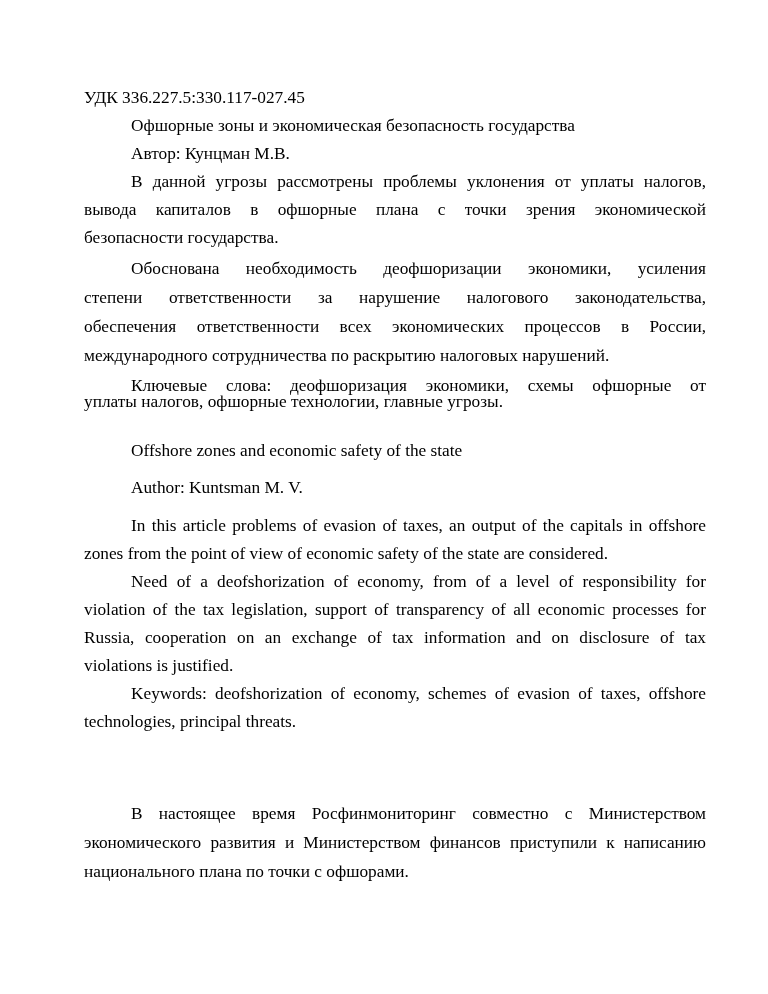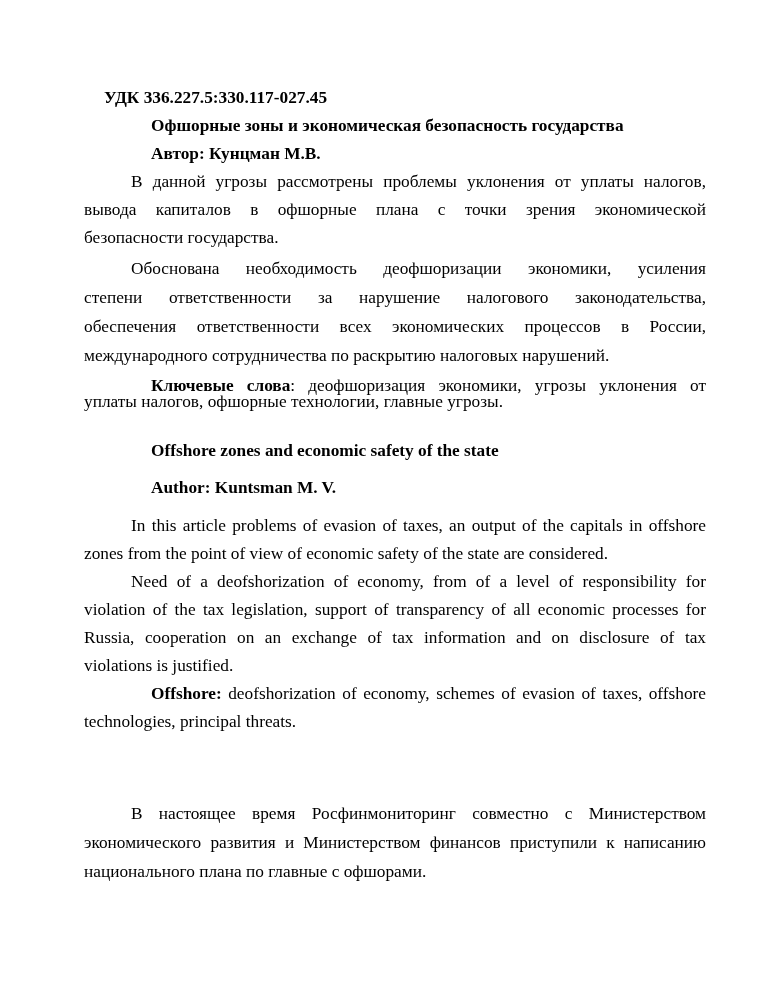--- a/index.html
+++ b/index.html
@@ -2,52 +2,52 @@
 <html><head>
 <meta charset="utf-8">
 <style>
   html, body { margin:0; padding:0; background:#ffffff; }
   body { width:768px; height:994px; position:relative; overflow:hidden;
          font-family:"Liberation Serif", serif; color:#000; font-size:17.3px; }
   .page { position:absolute; left:84px; top:0; width:622px; }
   .ln { position:absolute; left:0; width:622px; line-height:28px; white-space:nowrap; }
   .j { text-align:justify; text-align-last:justify; }
   .ind { padding-left:47px; box-sizing:border-box; }
-  b { font-weight:bold;margin-left:20px; }
+  b { font-weight:normal; }
 </style>
 </head>
 <body>
 
 <div class="page">
   <div class="ln" style="top:84px"><b>УДК 336.227.5:330.117-027.45</b></div>
   <div class="ln ind" style="top:112px"><b>Офшорные зоны и экономическая безопасность государства</b></div>
   <div class="ln ind" style="top:140px"><b>Автор: Кунцман М.В.</b></div>
 
   <div class="ln ind j" style="top:168px">В данной угрозы рассмотрены проблемы уклонения от уплаты налогов,</div>
   <div class="ln j" style="top:196px">вывода капиталов в офшорные плана с точки зрения экономической</div>
   <div class="ln" style="top:224px">безопасности государства.</div>
 
   <div class="ln ind j" style="top:255px">Обоснована необходимость деофшоризации экономики, усиления</div>
   <div class="ln j" style="top:284px">степени ответственности за нарушение налогового законодательства,</div>
   <div class="ln j" style="top:313px">обеспечения ответственности всех экономических процессов в России,</div>
   <div class="ln" style="top:342px">международного сотрудничества по раскрытию налоговых нарушений.</div>
 
-  <div class="ln ind j" style="top:372px"><b>Ключевые слова</b><span>: деофшоризация экономики, угрозы уклонения от</span></div>
+  <div class="ln ind j" style="top:372px"><b>Ключевые слова</b><span>: деофшоризация экономики, схемы офшорные от</span></div>
   <div class="ln" style="top:388px">уплаты налогов,  офшорные технологии,  главные угрозы.</div>
 
   <div class="ln ind" style="top:437px"><b>Offshore zones and economic safety of the state</b></div>
   <div class="ln ind" style="top:474px"><b>Author: Kuntsman M. V.</b></div>
 
   <div class="ln ind j" style="top:512px">In this article problems of evasion of taxes, an output of the capitals in offshore</div>
   <div class="ln" style="top:540px">zones from the point of view of economic safety of the state are considered.</div>
 
   <div class="ln ind j" style="top:568px">Need of a deofshorization of economy, from of a level of responsibility for</div>
   <div class="ln j" style="top:596px">violation of the tax legislation, support of transparency of all economic processes for</div>
   <div class="ln j" style="top:624px">Russia, cooperation on an exchange of tax information and on disclosure of tax</div>
   <div class="ln" style="top:652px">violations is justified.</div>
 
-  <div class="ln ind j" style="top:680px"><b>Offshore:</b><span> deofshorization of economy, schemes of evasion of taxes, offshore</span></div>
+  <div class="ln ind j" style="top:680px"><b>Keywords:</b><span> deofshorization of economy, schemes of evasion of taxes, offshore</span></div>
   <div class="ln" style="top:708px">technologies, principal threats.</div>
 
   <div class="ln ind j" style="top:800px">В настоящее время Росфинмониторинг совместно с Министерством</div>
   <div class="ln j" style="top:829px">экономического развития и Министерством финансов приступили к написанию</div>
-  <div class="ln" style="top:858px">национального плана по главные с офшорами.</div>
+  <div class="ln" style="top:858px">национального плана по точки с офшорами.</div>
 </div>
 
 </body></html>

